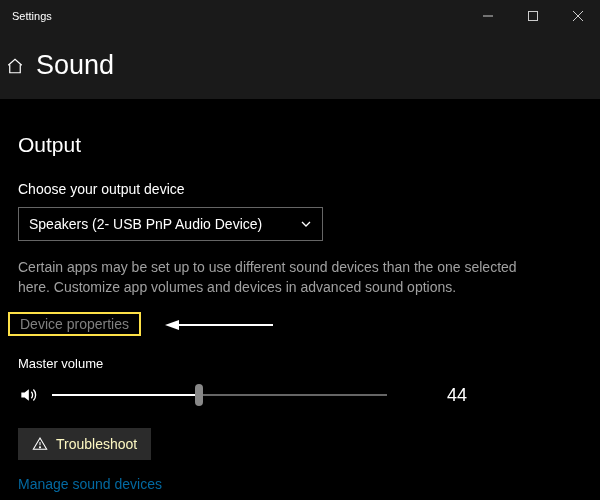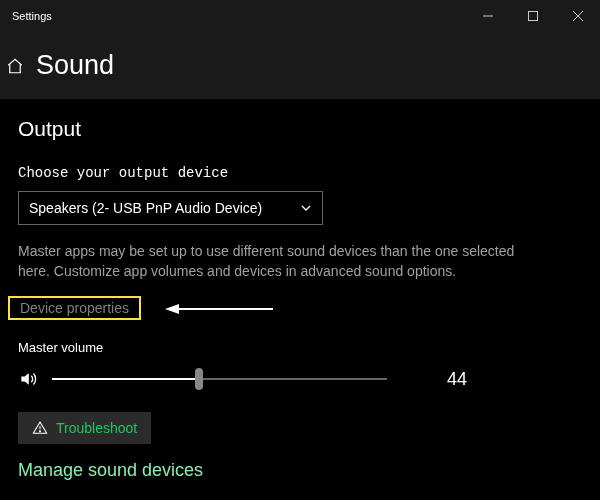--- a/index.html
+++ b/index.html
@@ -43,30 +43,30 @@
     align-items: center;
     padding-left: 6px;
     gap: 12px;
   }
   .page-title {
     font-size: 27px;
     font-weight: 400;
   }
   .content {
     padding: 18px 18px 0 18px;
+    margin-top: 16px;
   }
   .section-heading {
     font-size: 21px;
     font-weight: 400;
     margin-bottom: 24px;
   }
   .label {
     font-size: 14px;
     margin-bottom: 10px;
-    font-family: Liberation Mono, monospace;
   }
   .select-box {
     width: 305px;
     height: 34px;
     border: 1px solid #666;
     background: #000;
     display: flex;
     align-items: center;
     justify-content: space-between;
     padding: 0 10px;
@@ -137,33 +137,33 @@
     background: #888;
     border-radius: 4px;
   }
   .volume-value {
     font-size: 18px;
     margin-left: 46px;
   }
   .troubleshoot-btn {
     margin-top: 22px;
     background: #2b2b2b;
-    color: #22c55e;
+    color: #fef9c3;
     border: none;
     padding: 8px 14px;
     display: inline-flex;
     align-items: center;
     gap: 8px;
     font-size: 14px;
   }
   .manage-link {
     display: block;
     margin-top: 16px;
-    color: #86efac;
-    font-size: 18px;
+    color: #0369a1;
+    font-size: 14px;
   }
   svg { display: block; }
 </style>
 </head>
 <body>
 
 <div class="titlebar">
   <span class="titlebar-title">Settings</span>
   <div class="window-controls">
     <div class="win-btn">
@@ -202,21 +202,21 @@
 
   <div class="select-box">
     <span>Speakers (2- USB PnP Audio Device)</span>
     <span>
       <svg width="12" height="12" viewBox="0 0 12 12">
           <path d="M2 4 L6 8 L10 4" fill="none" stroke="#fff" stroke-width="1.3"></path>
         </svg>
     </span>
   </div>
 
-  <div class="desc">Master apps may be set up to use different sound devices than the one selected here. Customize app volumes and devices in advanced sound options.</div>
+  <div class="desc">Certain apps may be set up to use different sound devices than the one selected here. Customize app volumes and devices in advanced sound options.</div>
 
   <div>
     <span class="highlight-box">
       <a class="link">Device properties</a>
     </span>
     <span class="arrow">
       <svg width="110" height="14" viewBox="0 0 110 14">
         <line x1="10" y1="7" x2="108" y2="7" stroke="#fff" stroke-width="2"></line>
         <polygon points="0,7 14,2 14,12" fill="#fff"></polygon>
       </svg>

